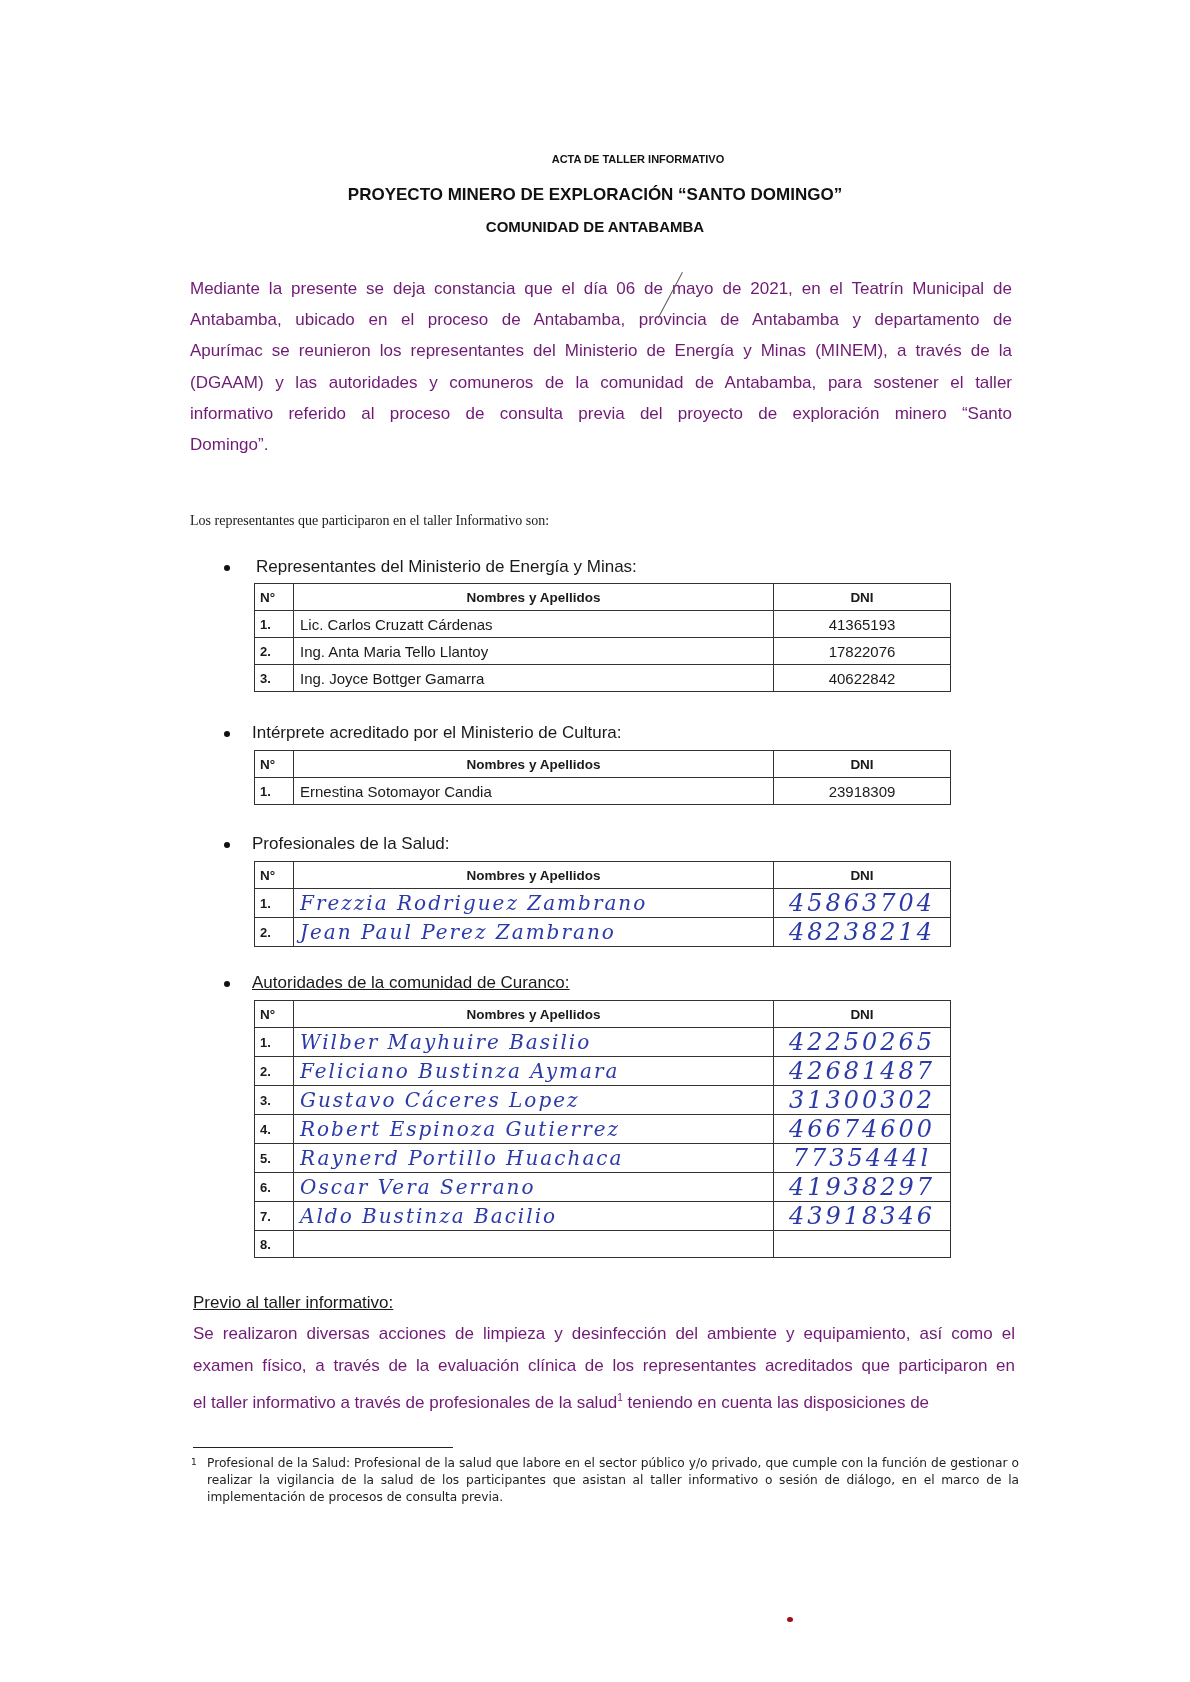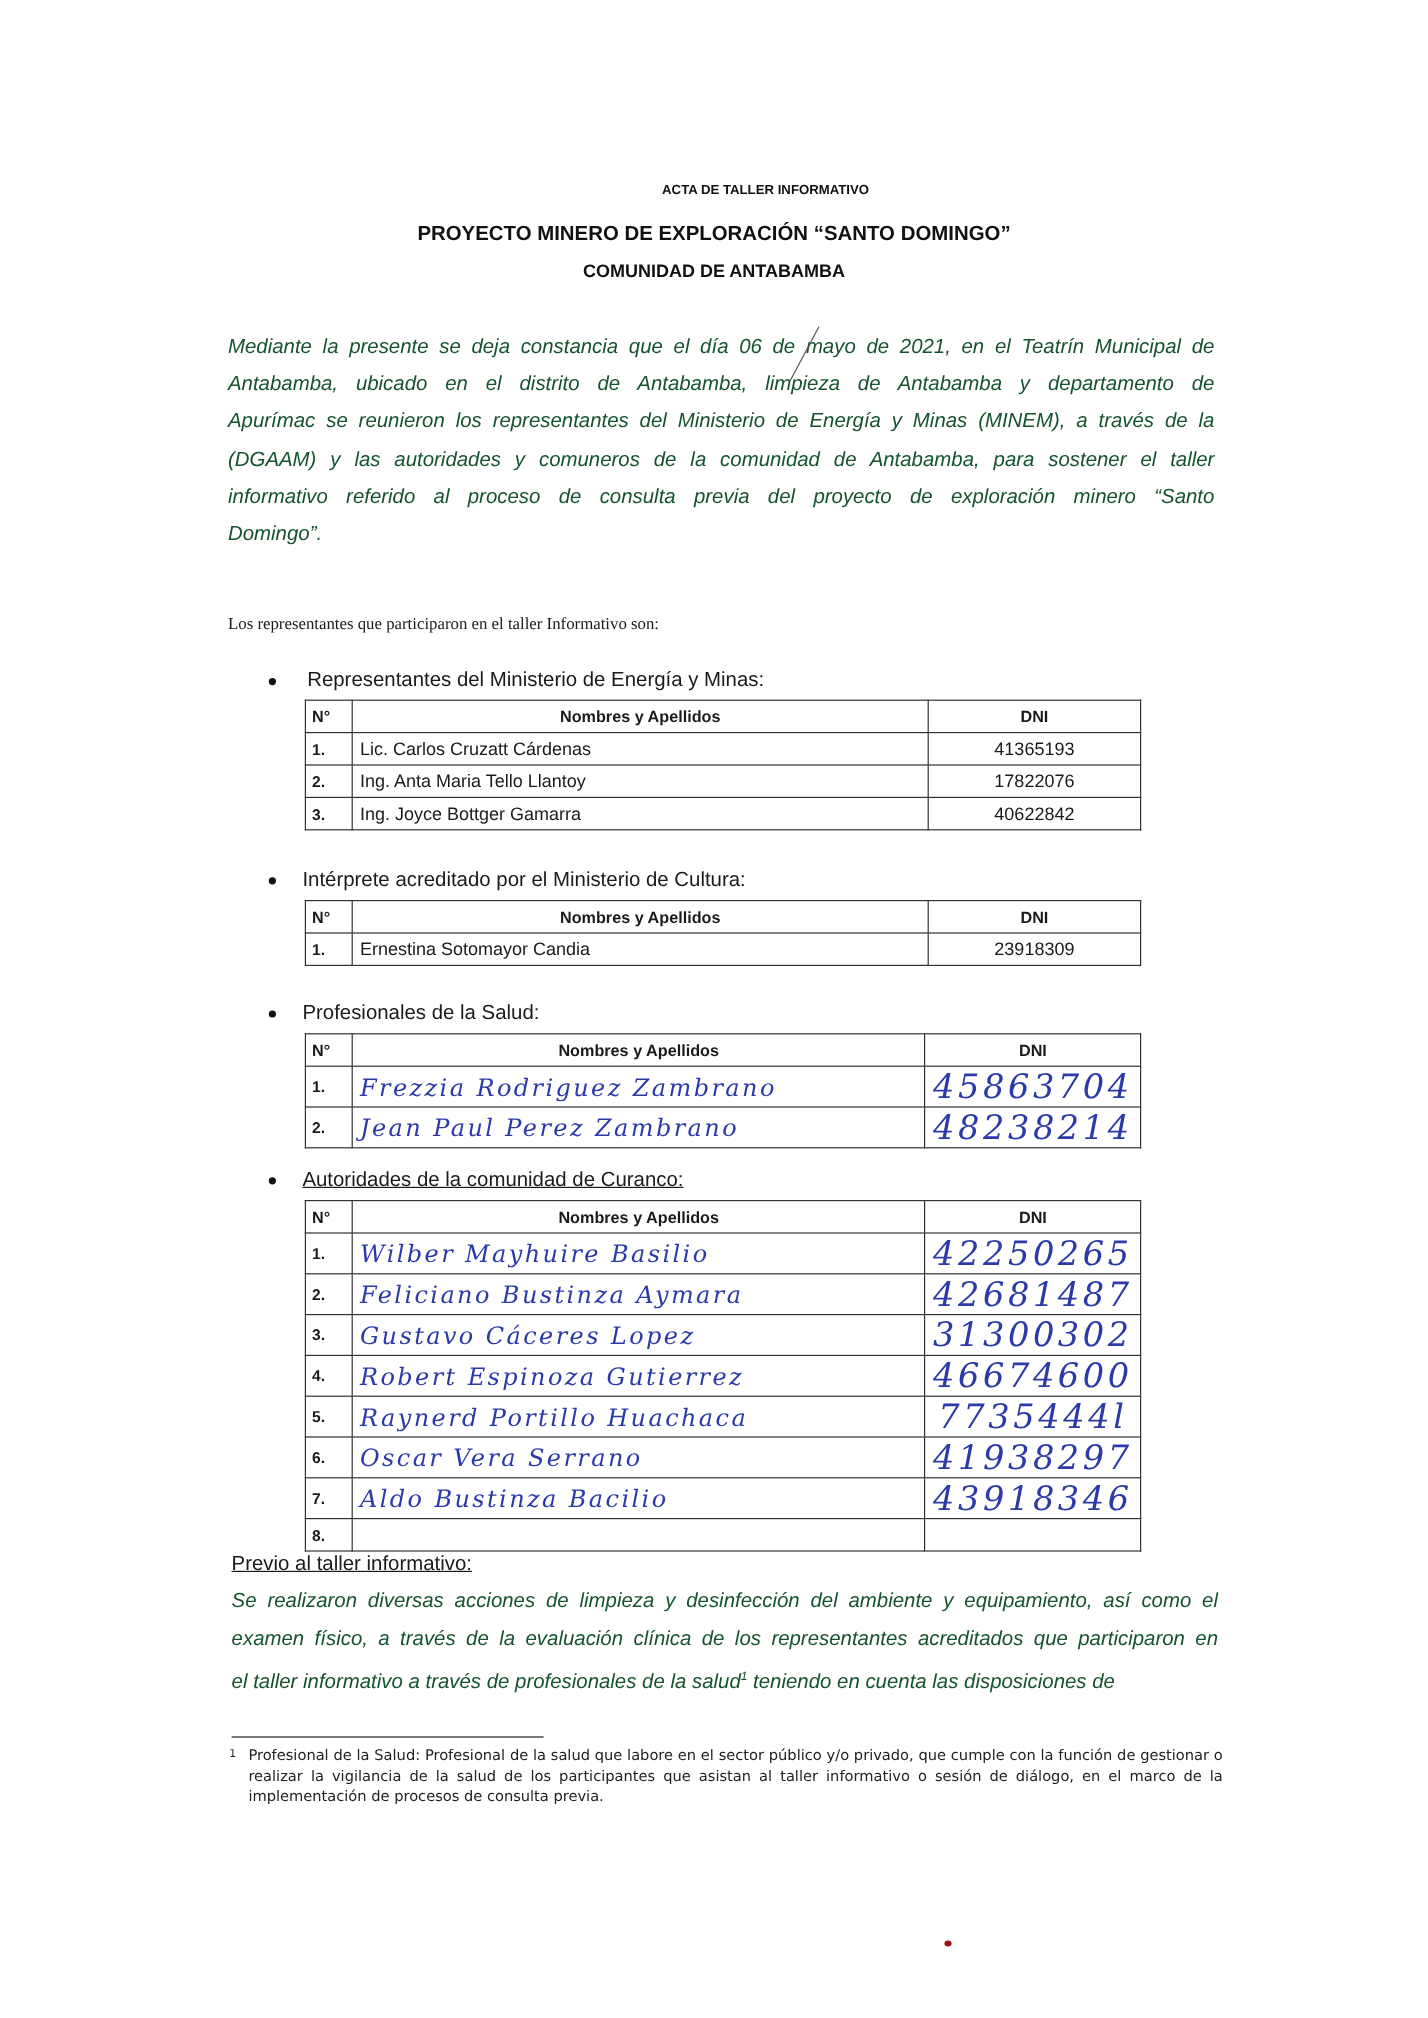--- a/index.html
+++ b/index.html
@@ -4,36 +4,36 @@
 <style>
   html, body { margin:0; padding:0; background:#ffffff; }
   body { width:1190px; height:1682px; position:relative; overflow:hidden;
          font-family:"Liberation Sans", sans-serif; color:#1a1a1a; }
   .page { position:absolute; left:0; top:0; width:1190px; height:1682px; background:#fff; }
   .title { position:absolute; left:0; width:1190px; text-align:center; font-weight:bold; color:#111; }
   .t1 { top:153px; font-size:11px;padding-left:43px; }
   .t2 { top:185px; font-size:17px; }
   .t3 { top:218px; font-size:15px;text-align:center; }
   .para { position:absolute; left:190px; width:822px; font-size:17px; line-height:31.2px;
-          text-align:justify; color:#14532d;font-style:italic; }
+          text-align:justify; color:#701a75; }
   .p1 { top:273px; }
   .p1 span.line { display:block; text-align:justify; text-align-last:justify; }
   .p1 span.line.last { text-align-last:left; }
   .intro { position:absolute; left:190px; top:513px; font-size:14px;font-family:Liberation Serif, serif; }
   .bullet { position:absolute; left:224px; font-size:17px; }
   .bullet .dot { position:absolute; left:0; top:8px; width:6px; height:6px; border-radius:50%; background:#111; }
   .bullet .lbl { position:absolute; left:32px; white-space:nowrap; }
   table.grid { position:absolute; left:254px; width:697px; border-collapse:collapse; font-size:15px; }
   table.grid td, table.grid th { border:1.4px solid #333; padding:0 6px; height:26px; }
   table.grid th { font-weight:bold; font-size:13.5px; }
   table.grid td.n { width:28px; font-weight:bold; font-size:13px; padding:0 5px; }
   table.grid th.n { width:28px; text-align:left; padding:0 5px; }
   table.grid td.dni, table.grid th.dni { width:164px; text-align:center; }
   .hand { font-family:"DejaVu Serif", serif; font-style:italic; color:#2b3aa8; font-size:20px; letter-spacing:2px;margin-left:33px; }
-  .hand.dni { letter-spacing:3px; font-size:28px; }
+  .hand.dni { letter-spacing:3px; font-size:24px; }
   .subhead { position:absolute; left:193px; top:1293px; font-size:17px; text-decoration:underline; }
   .p2 { top:1318px; left:193px; width:822px; line-height:32px; }
   .p2 span.line { display:block; text-align-last:justify; }
   .p2 span.line.last { text-align-last:left; }
   sup { font-size:10px; }
   .fn-rule { position:absolute; left:193px; top:1447px; width:260px; border-top:1.5px solid #222; }
   .footnote { position:absolute; left:193px; top:1455px; width:826px; font-family:"DejaVu Sans", sans-serif;
               font-size:12.2px; line-height:17px; text-align:justify; color:#222; }
   .footnote .mark { position:absolute; left:-2px; top:-1px; font-size:9px; }
   .footnote .txt { display:block; padding-left:14px; }
@@ -44,21 +44,21 @@
 <body>
 
 <div class="page">
 
   <div class="title t1">ACTA DE TALLER INFORMATIVO</div>
   <div class="title t2">PROYECTO MINERO DE EXPLORACIÓN “SANTO DOMINGO”</div>
   <div class="title t3">COMUNIDAD DE ANTABAMBA</div>
 
   <div class="para p1">
     <span class="line">Mediante la presente se deja constancia que el día 06 de mayo de 2021, en el Teatrín Municipal de</span>
-    <span class="line">Antabamba, ubicado en el distrito de Antabamba, limpieza de Antabamba y departamento de</span>
+    <span class="line">Antabamba, ubicado en el proceso de Antabamba, provincia de Antabamba y departamento de</span>
     <span class="line">Apurímac se reunieron los representantes del Ministerio de Energía y Minas (MINEM), a través de la</span>
     <span class="line">(DGAAM) y las autoridades y comuneros de la comunidad de Antabamba, para sostener el taller</span>
     <span class="line">informativo referido al proceso de consulta previa del proyecto de exploración minero “Santo</span>
     <span class="line last">Domingo”.</span>
   </div>
 
   <div class="pen-stroke" style="left:682px;top:272px;height:52px;transform:rotate(28deg);"></div>
 
   <div class="intro">Los representantes que participaron en el taller Informativo son:</div>
 

